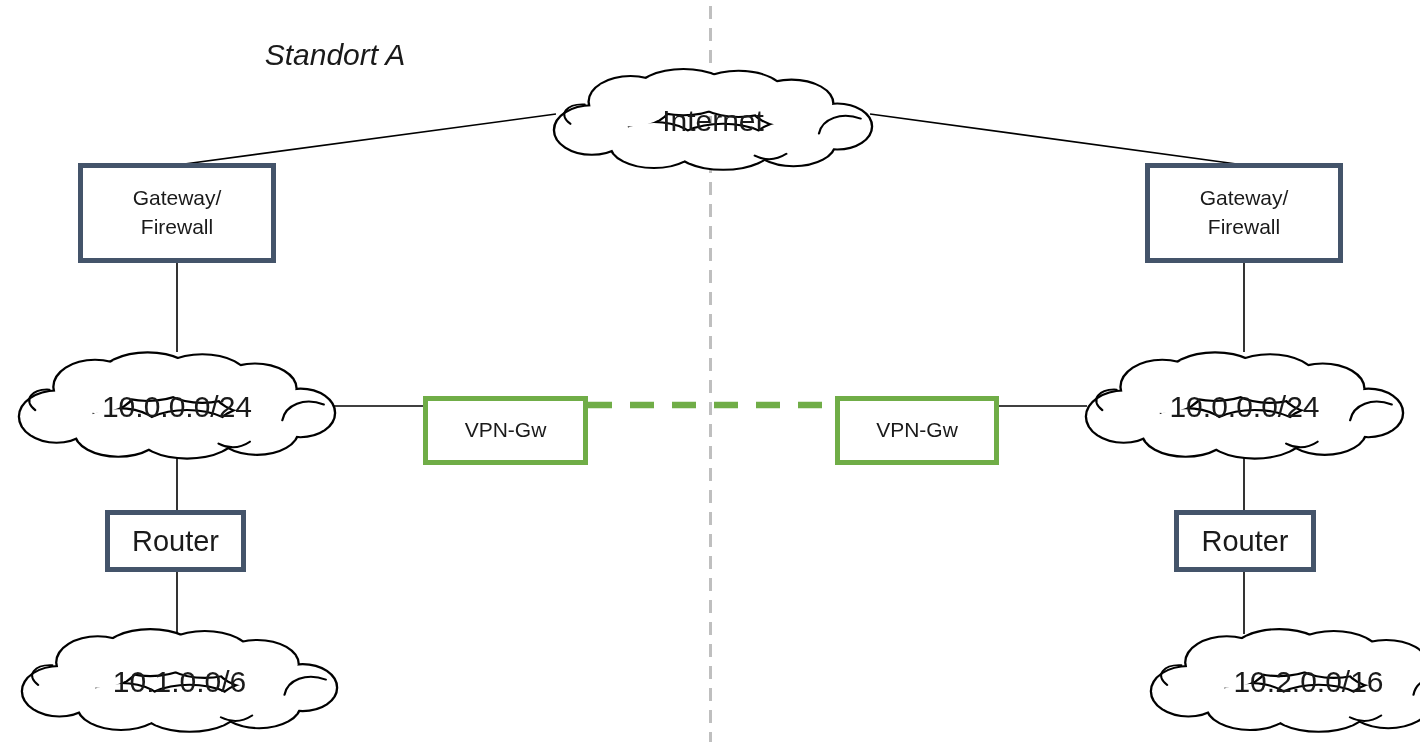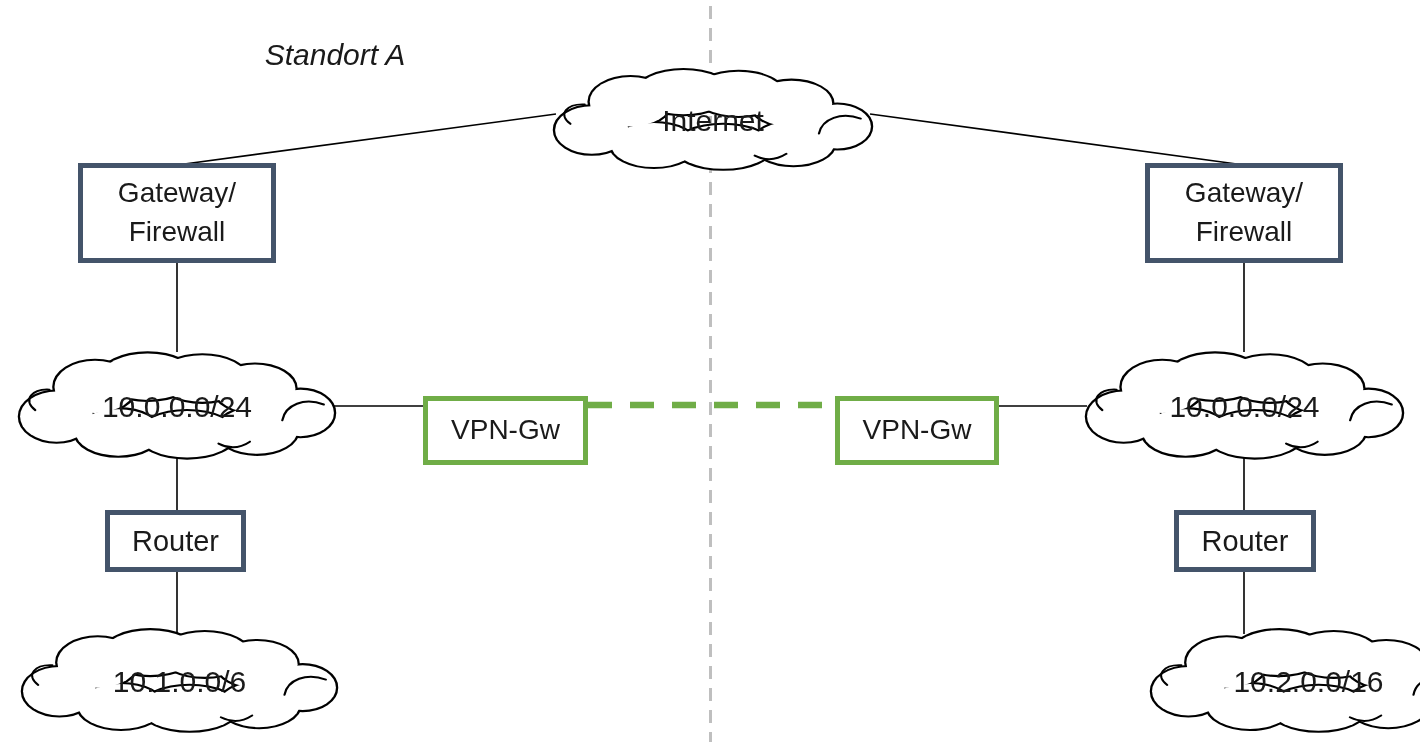--- a/index.html
+++ b/index.html
@@ -13,21 +13,21 @@
   .cloud-shape{position:absolute;left:0;top:0;width:100%;height:100%;}
   .cloud-label{
     position:absolute;left:0;top:0;width:100%;height:100%;
     display:flex;align-items:center;justify-content:center;
     font-size:30px;padding-top:1%;box-sizing:border-box;white-space:nowrap;
   }
   .node{
     position:absolute;z-index:3;background:#ffffff;box-sizing:border-box;
     border:5px solid var(--node-border,#44546A);
     display:flex;align-items:center;justify-content:center;text-align:center;
-    font-size:28px;line-height:1.38;white-space:pre-line;
+    font-size:21px;line-height:1.38;white-space:pre-line;
   }
   .node.vpn{border-color:var(--vpn-border,#70AD47);margin-top:25px;}
   .site-label{
     position:absolute;z-index:3;width:300px;text-align:center;
     font-size:30px;font-style:italic;white-space:nowrap;
   }
 </style>
 </head>
 <body>
 

